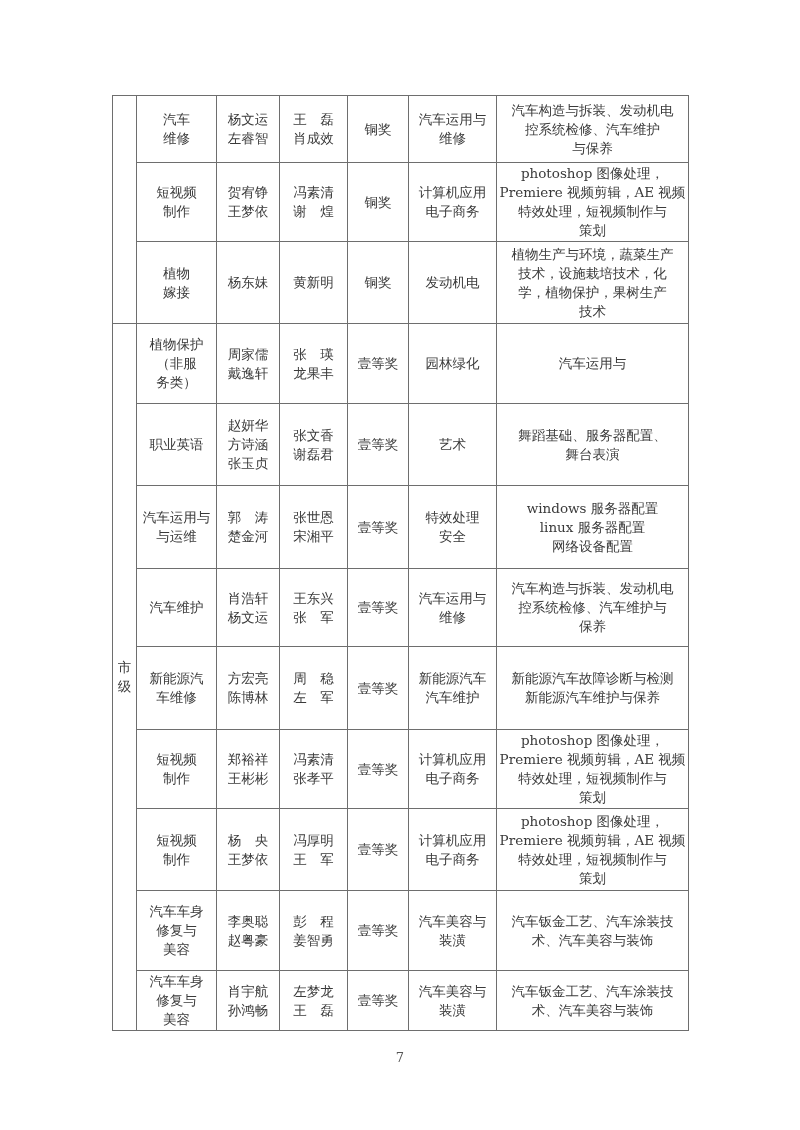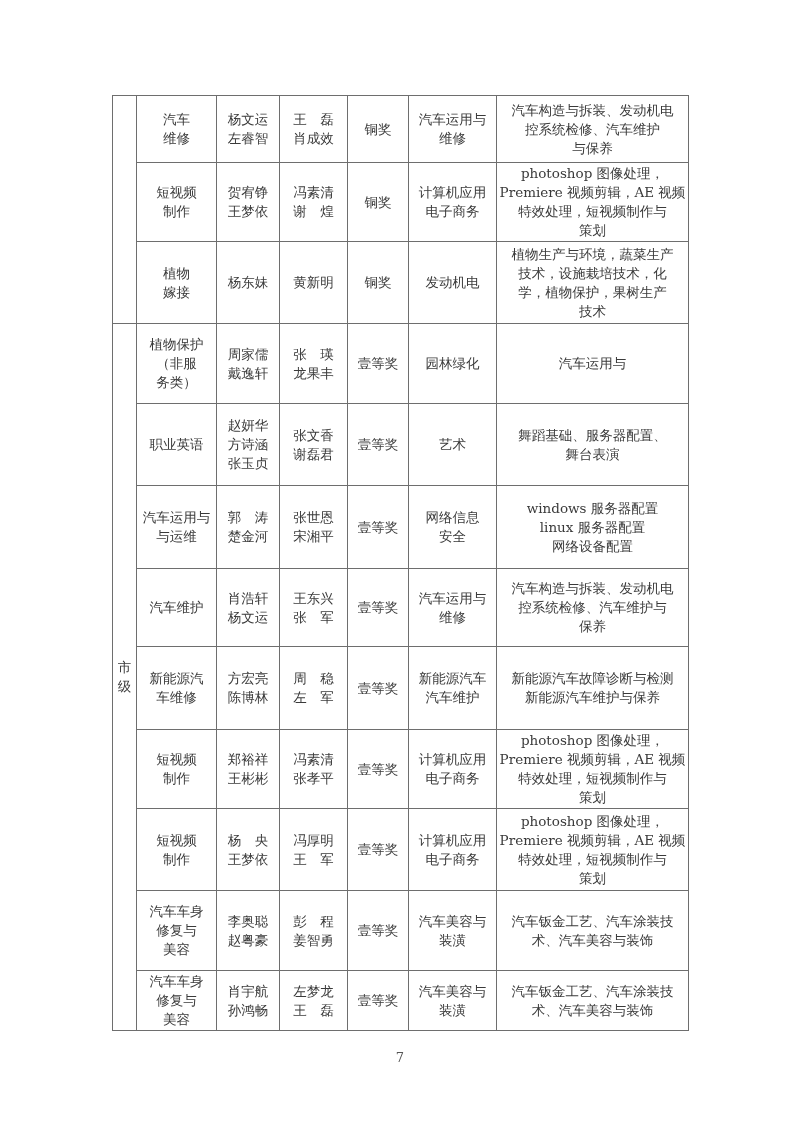--- a/index.html
+++ b/index.html
@@ -132,21 +132,21 @@
 舞台表演</td>
         </tr>
         <tr style="height: 83px;">
           <td class="project-cell">汽车运用与
 与运维</td>
           <td class="students-cell">郭　涛
 楚金河</td>
           <td class="teachers-cell">张世恩
 宋湘平</td>
           <td class="award-cell">壹等奖</td>
-          <td class="major-cell">网络信息
+          <td class="major-cell">特效处理
 安全</td>
           <td class="content-cell">windows 服务器配置
 linux 服务器配置
 网络设备配置</td>
         </tr>
         <tr style="height: 78px;">
           <td class="project-cell">汽车维护</td>
           <td class="students-cell">肖浩轩
 杨文运</td>
           <td class="teachers-cell">王东兴

